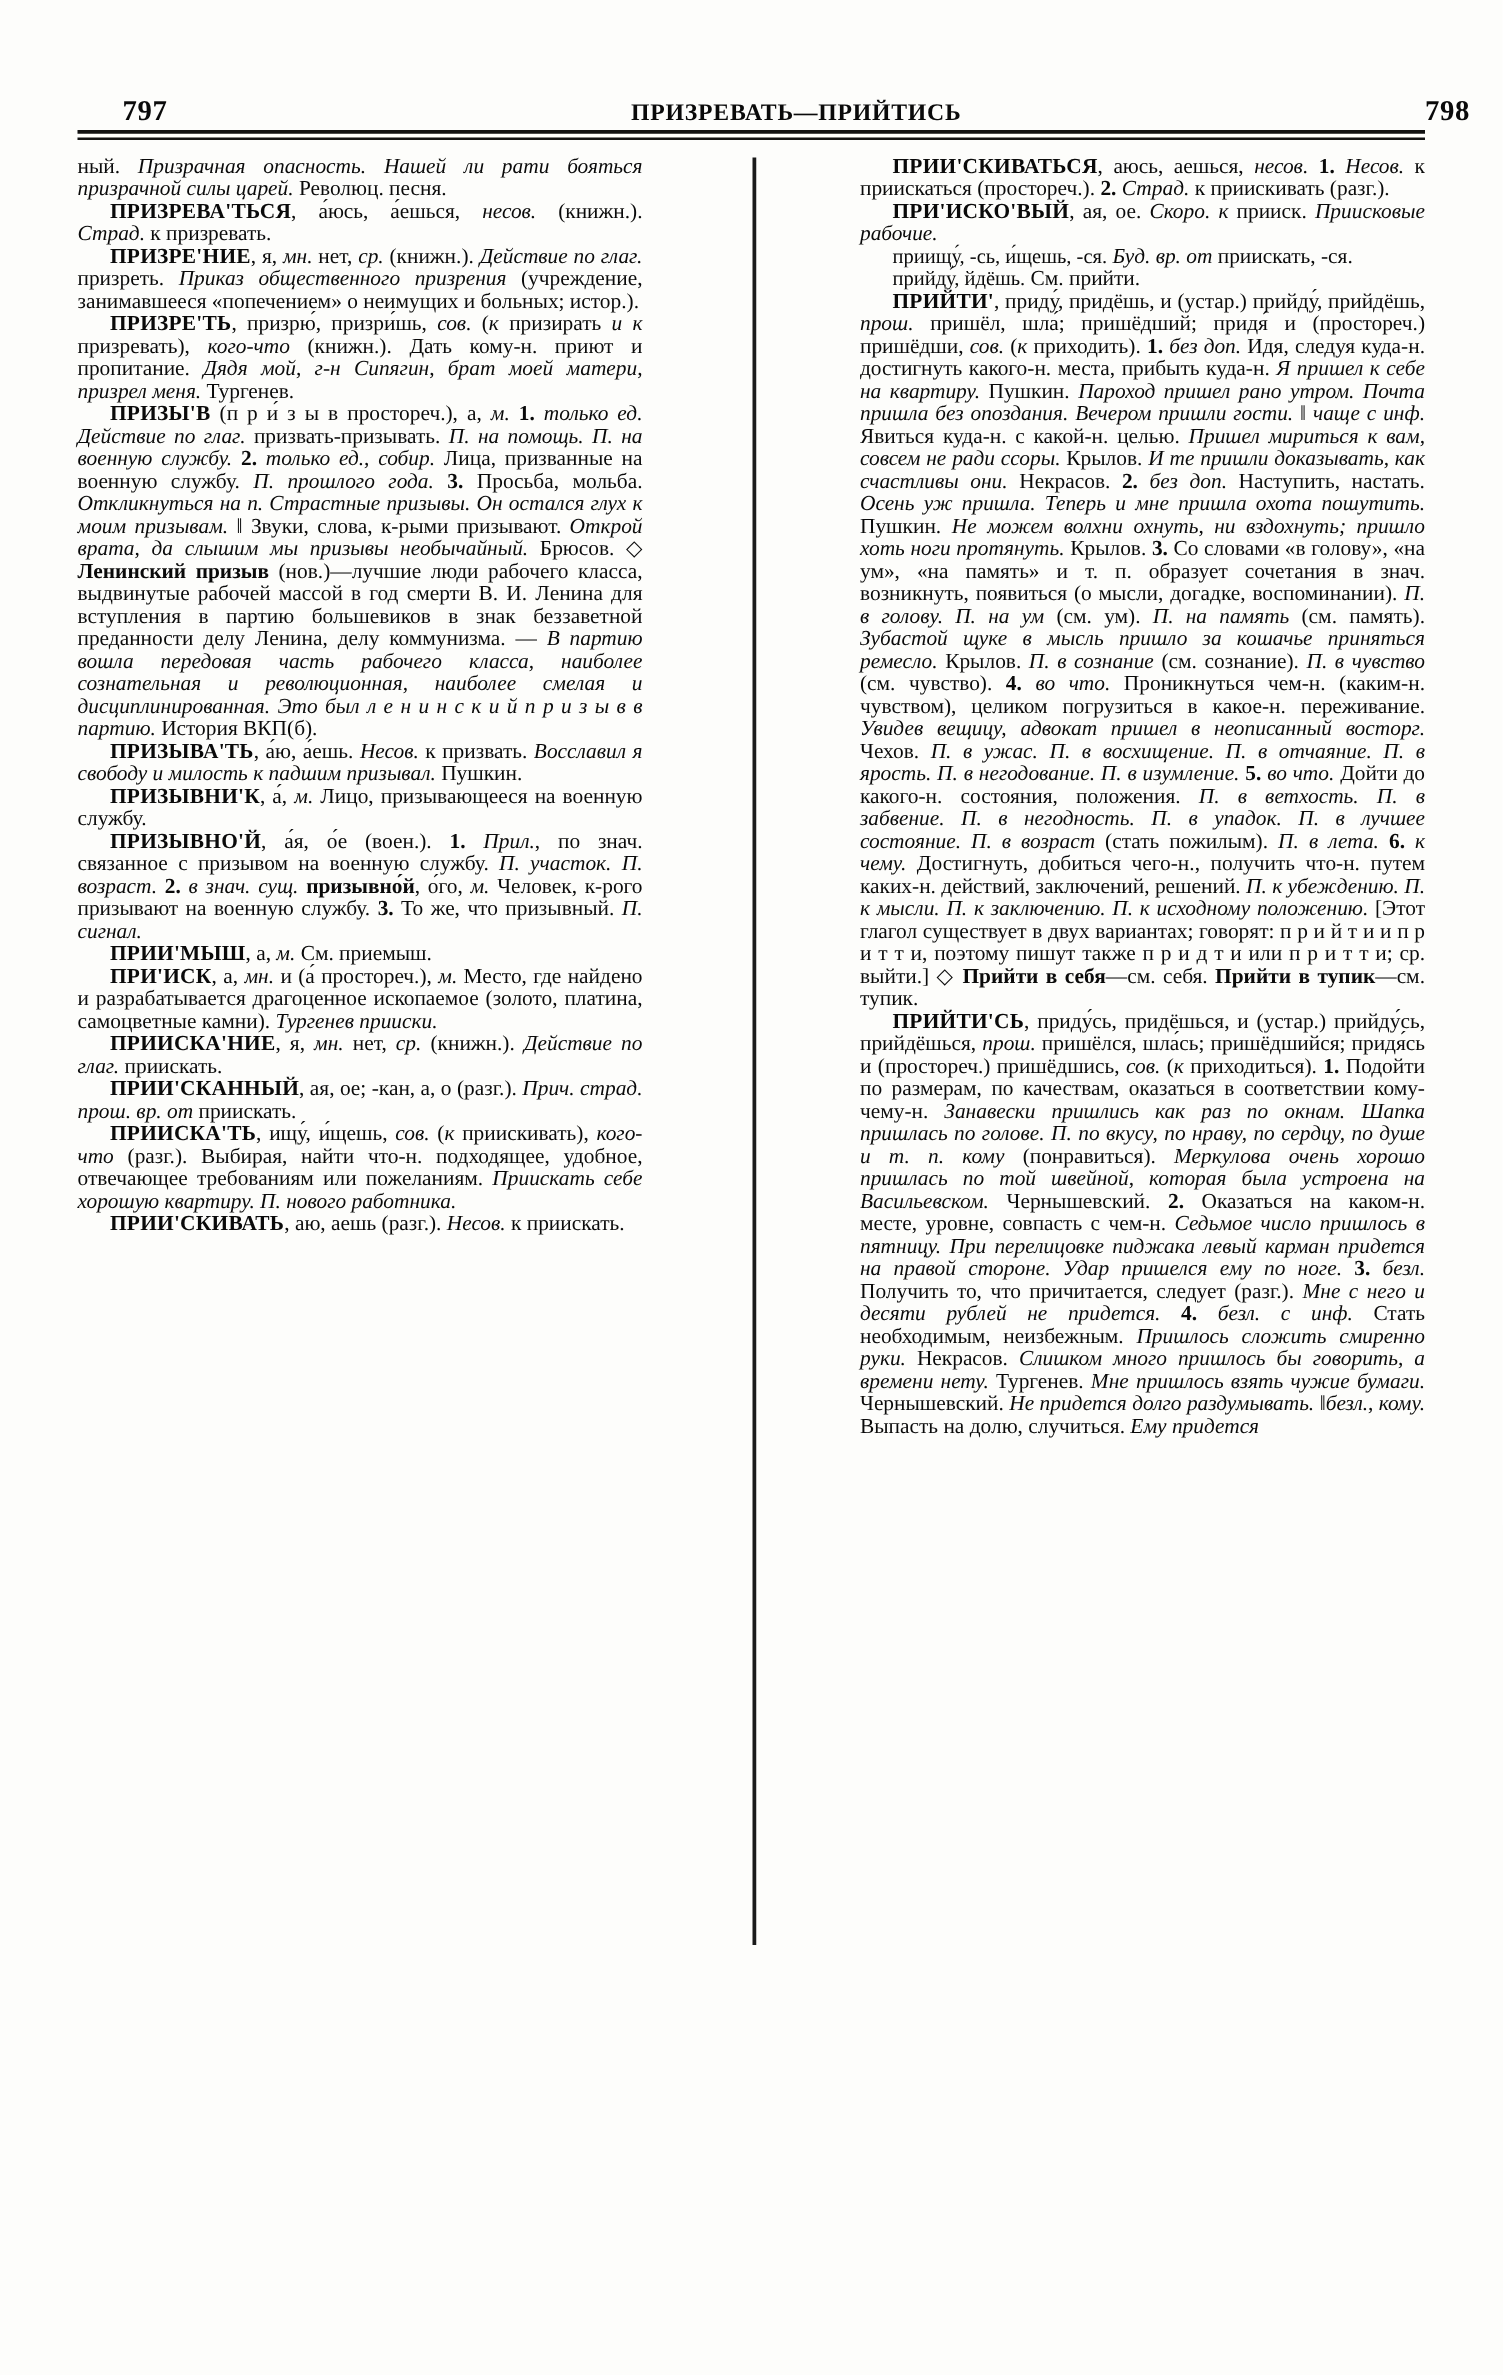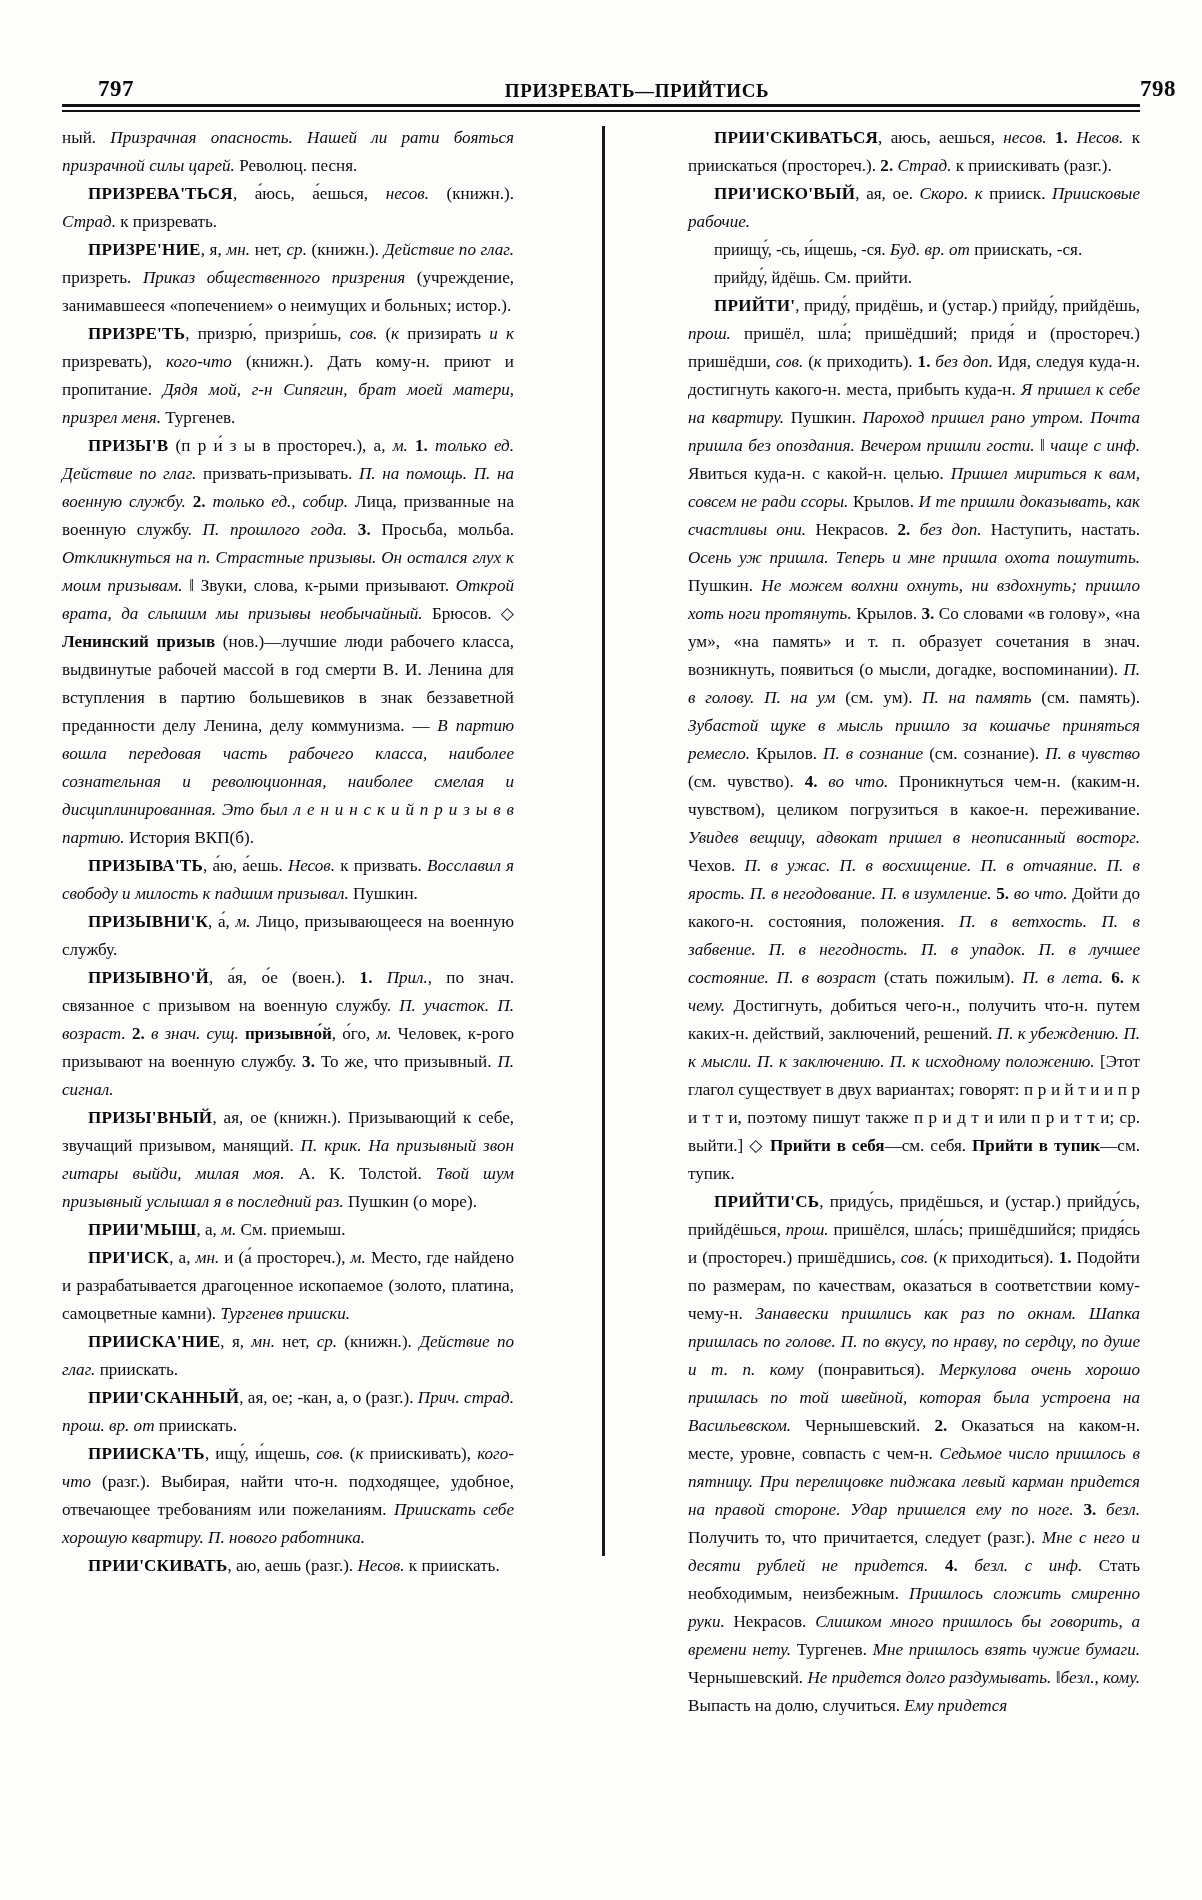--- a/index.html
+++ b/index.html
@@ -68,21 +68,21 @@
     left: 62px;
     top: 124px;
     width: 1078px;
     height: 1740px;
   }
   .col {
     position: absolute;
     top: 0;
     width: 452px;
     font-size: 17.1px;
-    line-height: 28px;
+    line-height: 18px;
     text-align: justify;
     text-justify: inter-word;
     hyphens: manual;
   }
   .col-left  { left: 0; }
   .col-right { left: 626px; }
   .col-divider {
     position: absolute;
     left: 540px;
     top: 2px;
@@ -127,21 +127,20 @@
     <div class="col col-left">
       <p class="entry cont">ный. <i>Призрачная опасность. Нашей ли рати бояться призрачной силы царей.</i> Революц. песня.</p>
       <div>
           <p class="entry"><span class="hw">ПРИЗРЕВА'ТЬСЯ</span><span>, а́юсь, а́ешься, <i>несов.</i> (книжн.). <i>Страд.</i> к призревать.</span></p>
           <p class="entry"><span class="hw">ПРИЗРЕ'НИЕ</span><span>, я, <i>мн.</i> нет, <i>ср.</i> (книжн.). <i>Действие по глаг.</i> призреть. <i>Приказ общественного призрения</i> (учреждение, занимавшееся «попечением» о неимущих и больных; истор.).</span></p>
           <p class="entry"><span class="hw">ПРИЗРЕ'ТЬ</span><span>, призрю́, призри́шь, <i>сов.</i> (<i>к</i> призирать <i>и к</i> призревать), <i>кого-что</i> (книжн.). Дать кому-н. приют и пропитание. <i>Дядя мой, г-н Сипягин, брат моей матери, призрел меня.</i> Тургенев.</span></p>
           <p class="entry"><span class="hw">ПРИЗЫ'В</span><span> (п р и́ з ы в простореч.), а, <i>м.</i> <b>1.</b> <i>только ед. Действие по глаг.</i> призвать-призывать. <i>П. на помощь. П. на военную службу.</i> <b>2.</b> <i>только ед., собир.</i> Лица, призванные на военную службу. <i>П. прошлого года.</i> <b>3.</b> Просьба, мольба. <i>Откликнуться на п. Страстные призывы. Он остался глух к моим призывам.</i> ‖ Звуки, слова, к-рыми призывают. <i>Открой врата, да слышим мы призывы необычайный.</i> Брюсов. ◇ <b>Ленинский призыв</b> (нов.)—лучшие люди рабочего класса, выдвинутые рабочей массой в год смерти В. И. Ленина для вступления в партию большевиков в знак беззаветной преданности делу Ленина, делу коммунизма. — <i>В партию вошла передовая часть рабочего класса, наиболее сознательная и революционная, наиболее смелая и дисциплинированная. Это был</i> <i>л е н и н с к и й   п р и з ы в в партию.</i> История ВКП(б).</span></p>
           <p class="entry"><span class="hw">ПРИЗЫВА'ТЬ</span><span>, а́ю, а́ешь. <i>Несов.</i> к призвать. <i>Восславил я свободу и милость к падшим призывал.</i> Пушкин.</span></p>
           <p class="entry"><span class="hw">ПРИЗЫВНИ'К</span><span>, а́, <i>м.</i> Лицо, призывающееся на военную службу.</span></p>
           <p class="entry"><span class="hw">ПРИЗЫВНО'Й</span><span>, а́я, о́е (воен.). <b>1.</b> <i>Прил.</i>, по знач. связанное с призывом на военную службу. <i>П. участок. П. возраст.</i> <b>2.</b> <i>в знач. сущ.</i> <b>призывно́й</b>, о́го, <i>м.</i> Человек, к-рого призывают на военную службу. <b>3.</b> То же, что призывный. <i>П. сигнал.</i></span></p>
-          <p class="entry"><span class="hw">ПРИЗЫ'ВНЫЙ</span><span>, ая, ое (книжн.). Призывающий к себе, звучащий призывом, манящий. <i>П. крик. На призывный звон гитары выйди, милая моя.</i> А. К. Толстой. <i>Твой шум призывный услышал я в последний раз.</i> Пушкин (о море).</span></p>
           <p class="entry"><span class="hw">ПРИИ'МЫШ</span><span>, а, <i>м.</i> См. приемыш.</span></p>
           <p class="entry"><span class="hw">ПРИ'ИСК</span><span>, а, <i>мн.</i> и (а́ простореч.), <i>м.</i> Место, где найдено и разрабатывается драгоценное ископаемое (золото, платина, самоцветные камни). <i>Тургенев прииски.</i></span></p>
           <p class="entry"><span class="hw">ПРИИСКА'НИЕ</span><span>, я, <i>мн.</i> нет, <i>ср.</i> (книжн.). <i>Действие по глаг.</i> приискать.</span></p>
           <p class="entry"><span class="hw">ПРИИ'СКАННЫЙ</span><span>, ая, ое; -кан, а, о (разг.). <i>Прич. страд. прош. вр. от</i> приискать.</span></p>
           <p class="entry"><span class="hw">ПРИИСКА'ТЬ</span><span>, ищу́, и́щешь, <i>сов.</i> (<i>к</i> приискивать), <i>кого-что</i> (разг.). Выбирая, найти что-н. подходящее, удобное, отвечающее требованиям или пожеланиям. <i>Приискать себе хорошую квартиру. П. нового работника.</i></span></p>
           <p class="entry"><span class="hw">ПРИИ'СКИВАТЬ</span><span>, аю, аешь (разг.). <i>Несов.</i> к приискать.</span></p>
         </div>
     </div>
 
     <div class="col col-right">

